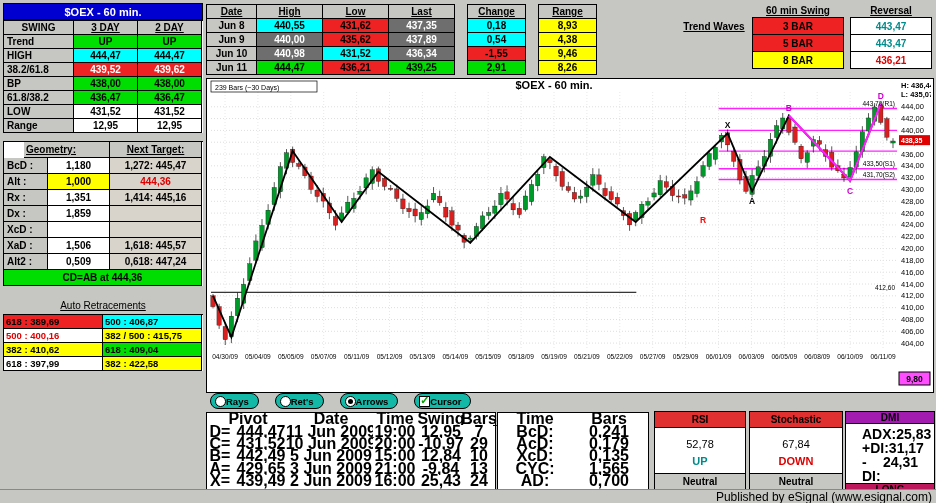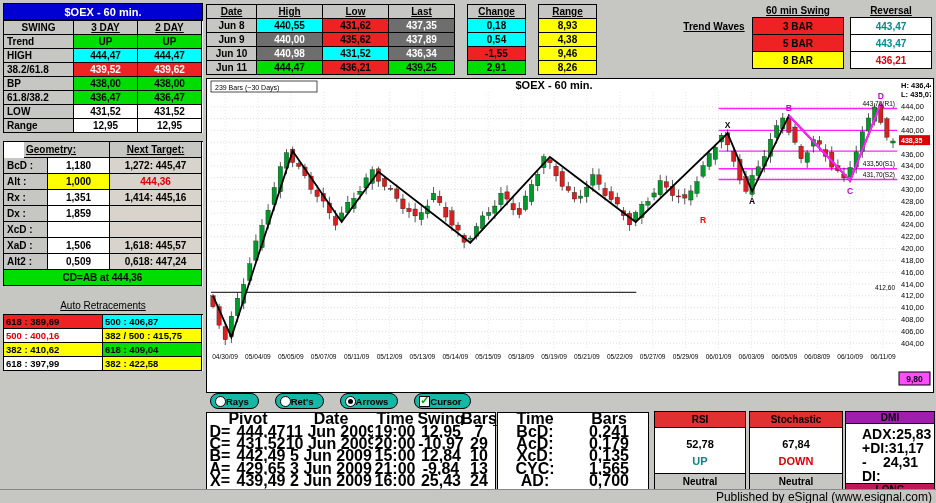--- a/index.html
+++ b/index.html
@@ -43,21 +43,21 @@
   .rad.on::after{content:'';position:absolute;left:2px;top:2px;right:2px;bottom:2px;background:#000;border-radius:50%}
   .chk{width:9px;height:9px;border:1px solid #000;background:#fff;display:inline-block;position:relative}
   .chk.on::after{content:'\2713';color:#00a000;font-weight:bold;font-size:11px;position:absolute;top:-3px;left:0}
   #pivot-table{left:206px;top:412px;width:288px;height:76px;border:1px solid #000;background:#fff}
   #pivot-grid{display:grid;grid-template-columns:26px 56px 84px 44px 48px 28px;grid-auto-rows:12.4px}
   .pc{display:flex;align-items:center;justify-content:center;font-weight:bold;font-size:16px;white-space:nowrap;background:#fff}
   #timebars{left:497px;top:412px;width:150px;height:76px;border:1px solid #000;background:#fff}
   #timebars-grid{display:grid;grid-template-columns:74px 74px;grid-auto-rows:12.4px}
   .ind{border:1px solid #000;background:#fff;display:flex;flex-direction:column;height:77px}
   .ind-h{height:15px;display:flex;align-items:center;justify-content:center;font-weight:bold;border-bottom:1px solid #000}
-  .ind-v{font-size:11px;font-weight:bold;text-align:center;margin-top:10px}
+  .ind-v{font-size:11px;font-weight:normal;text-align:center;margin-top:10px}
   .ind-d{font-size:11px;font-weight:bold;text-align:center;margin-top:5px}
   .ind-f{margin-top:auto;height:15px;border-top:1px solid #000;background:#c6c6c2;display:flex;align-items:center;
          justify-content:center;font-weight:bold}
   #rsi{left:654px;top:411px;width:90px}
   #stoch{left:749px;top:411px;width:92px}
   #dmi{left:845px;top:411px;width:88px}
   .dmi-r{display:flex;justify-content:space-between;padding:0 16px;font-weight:bold;font-size:14px;line-height:14px}
   #statusbar{left:0;top:489px;width:936px;height:14px;background:#c6c6c2;border-top:1px solid #888;
      display:flex;align-items:center;justify-content:flex-end;padding-right:4px;box-sizing:border-box;font-size:12px}
 </style>

